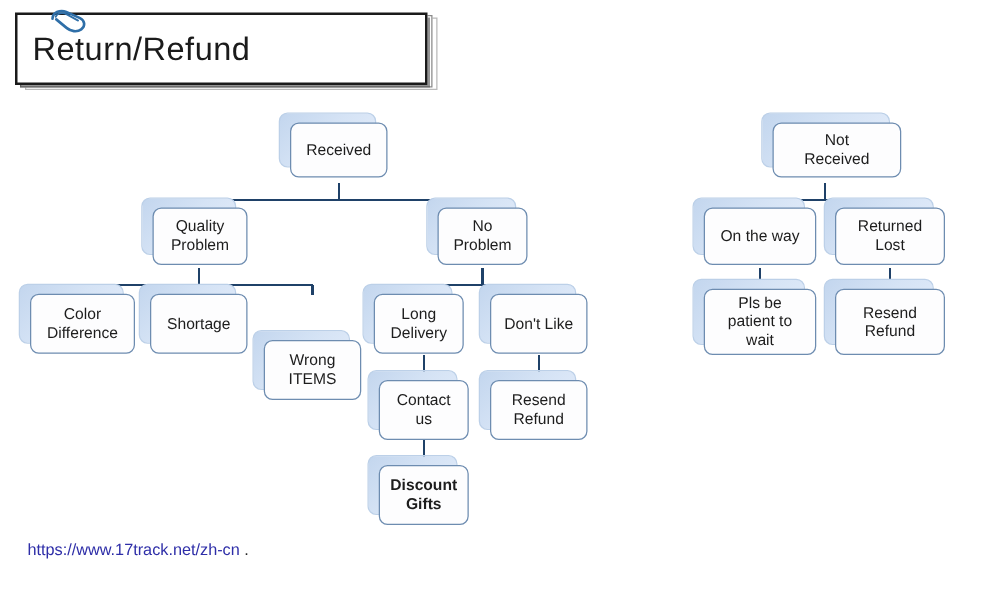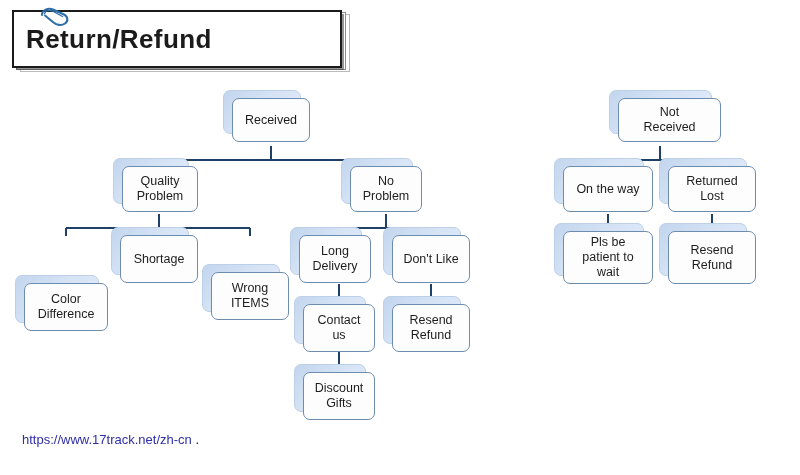--- a/index.html
+++ b/index.html
@@ -39,21 +39,21 @@
     box-shadow: 3px 3px 0 -1px rgba(60,60,60,0.55);
   }
   #title-text {
     position: absolute;
     left: 14px;
     top: 13px;
     font-size: 26px;
     line-height: 32px;
     letter-spacing: 0.4px;
     color: #1b1b1b;
-    font-weight: 700;
+    font-weight: 400;
     white-space: nowrap;
   }
   #clip-icon {
     position: absolute;
     left: 26px;
     top: -4px;
     width: 34px;
     height: 30px;
     z-index: 5;
   }
@@ -177,21 +177,21 @@
   <div class="face">Quality
 Problem</div>
 </div>
 
 <div class="node" style="left:350px;top:166px;width:72px;height:46px;">
   <div class="shadow"></div>
   <div class="face">No
 Problem</div>
 </div>
 
-<div class="node" style="left:24px;top:235px;width:84px;height:48px;margin-top:48px;">
+<div class="node" style="left:24px;top:235px;width:84px;height:48px;">
   <div class="shadow"></div>
   <div class="face">Color
 Difference</div>
 </div>
 
 <div class="node" style="left:120px;top:235px;width:78px;height:48px;">
   <div class="shadow"></div>
   <div class="face">Shortage</div>
 </div>
 
@@ -217,21 +217,21 @@
   <div class="face">Contact
 us</div>
 </div>
 
 <div class="node" style="left:392px;top:304px;width:78px;height:48px;">
   <div class="shadow"></div>
   <div class="face">Resend
 Refund</div>
 </div>
 
-<div class="node" style="left:303px;top:372px;width:72px;height:48px;">
+<div class="node" style="left:303px;top:372px;width:72px;height:48px;font-weight:bold;">
   <div class="shadow"></div>
   <div class="face">Discount
 Gifts</div>
 </div>
 
 <div class="node" style="left:618px;top:98px;width:103px;height:44px;">
   <div class="shadow"></div>
   <div class="face">Not
 Received</div>
 </div>

